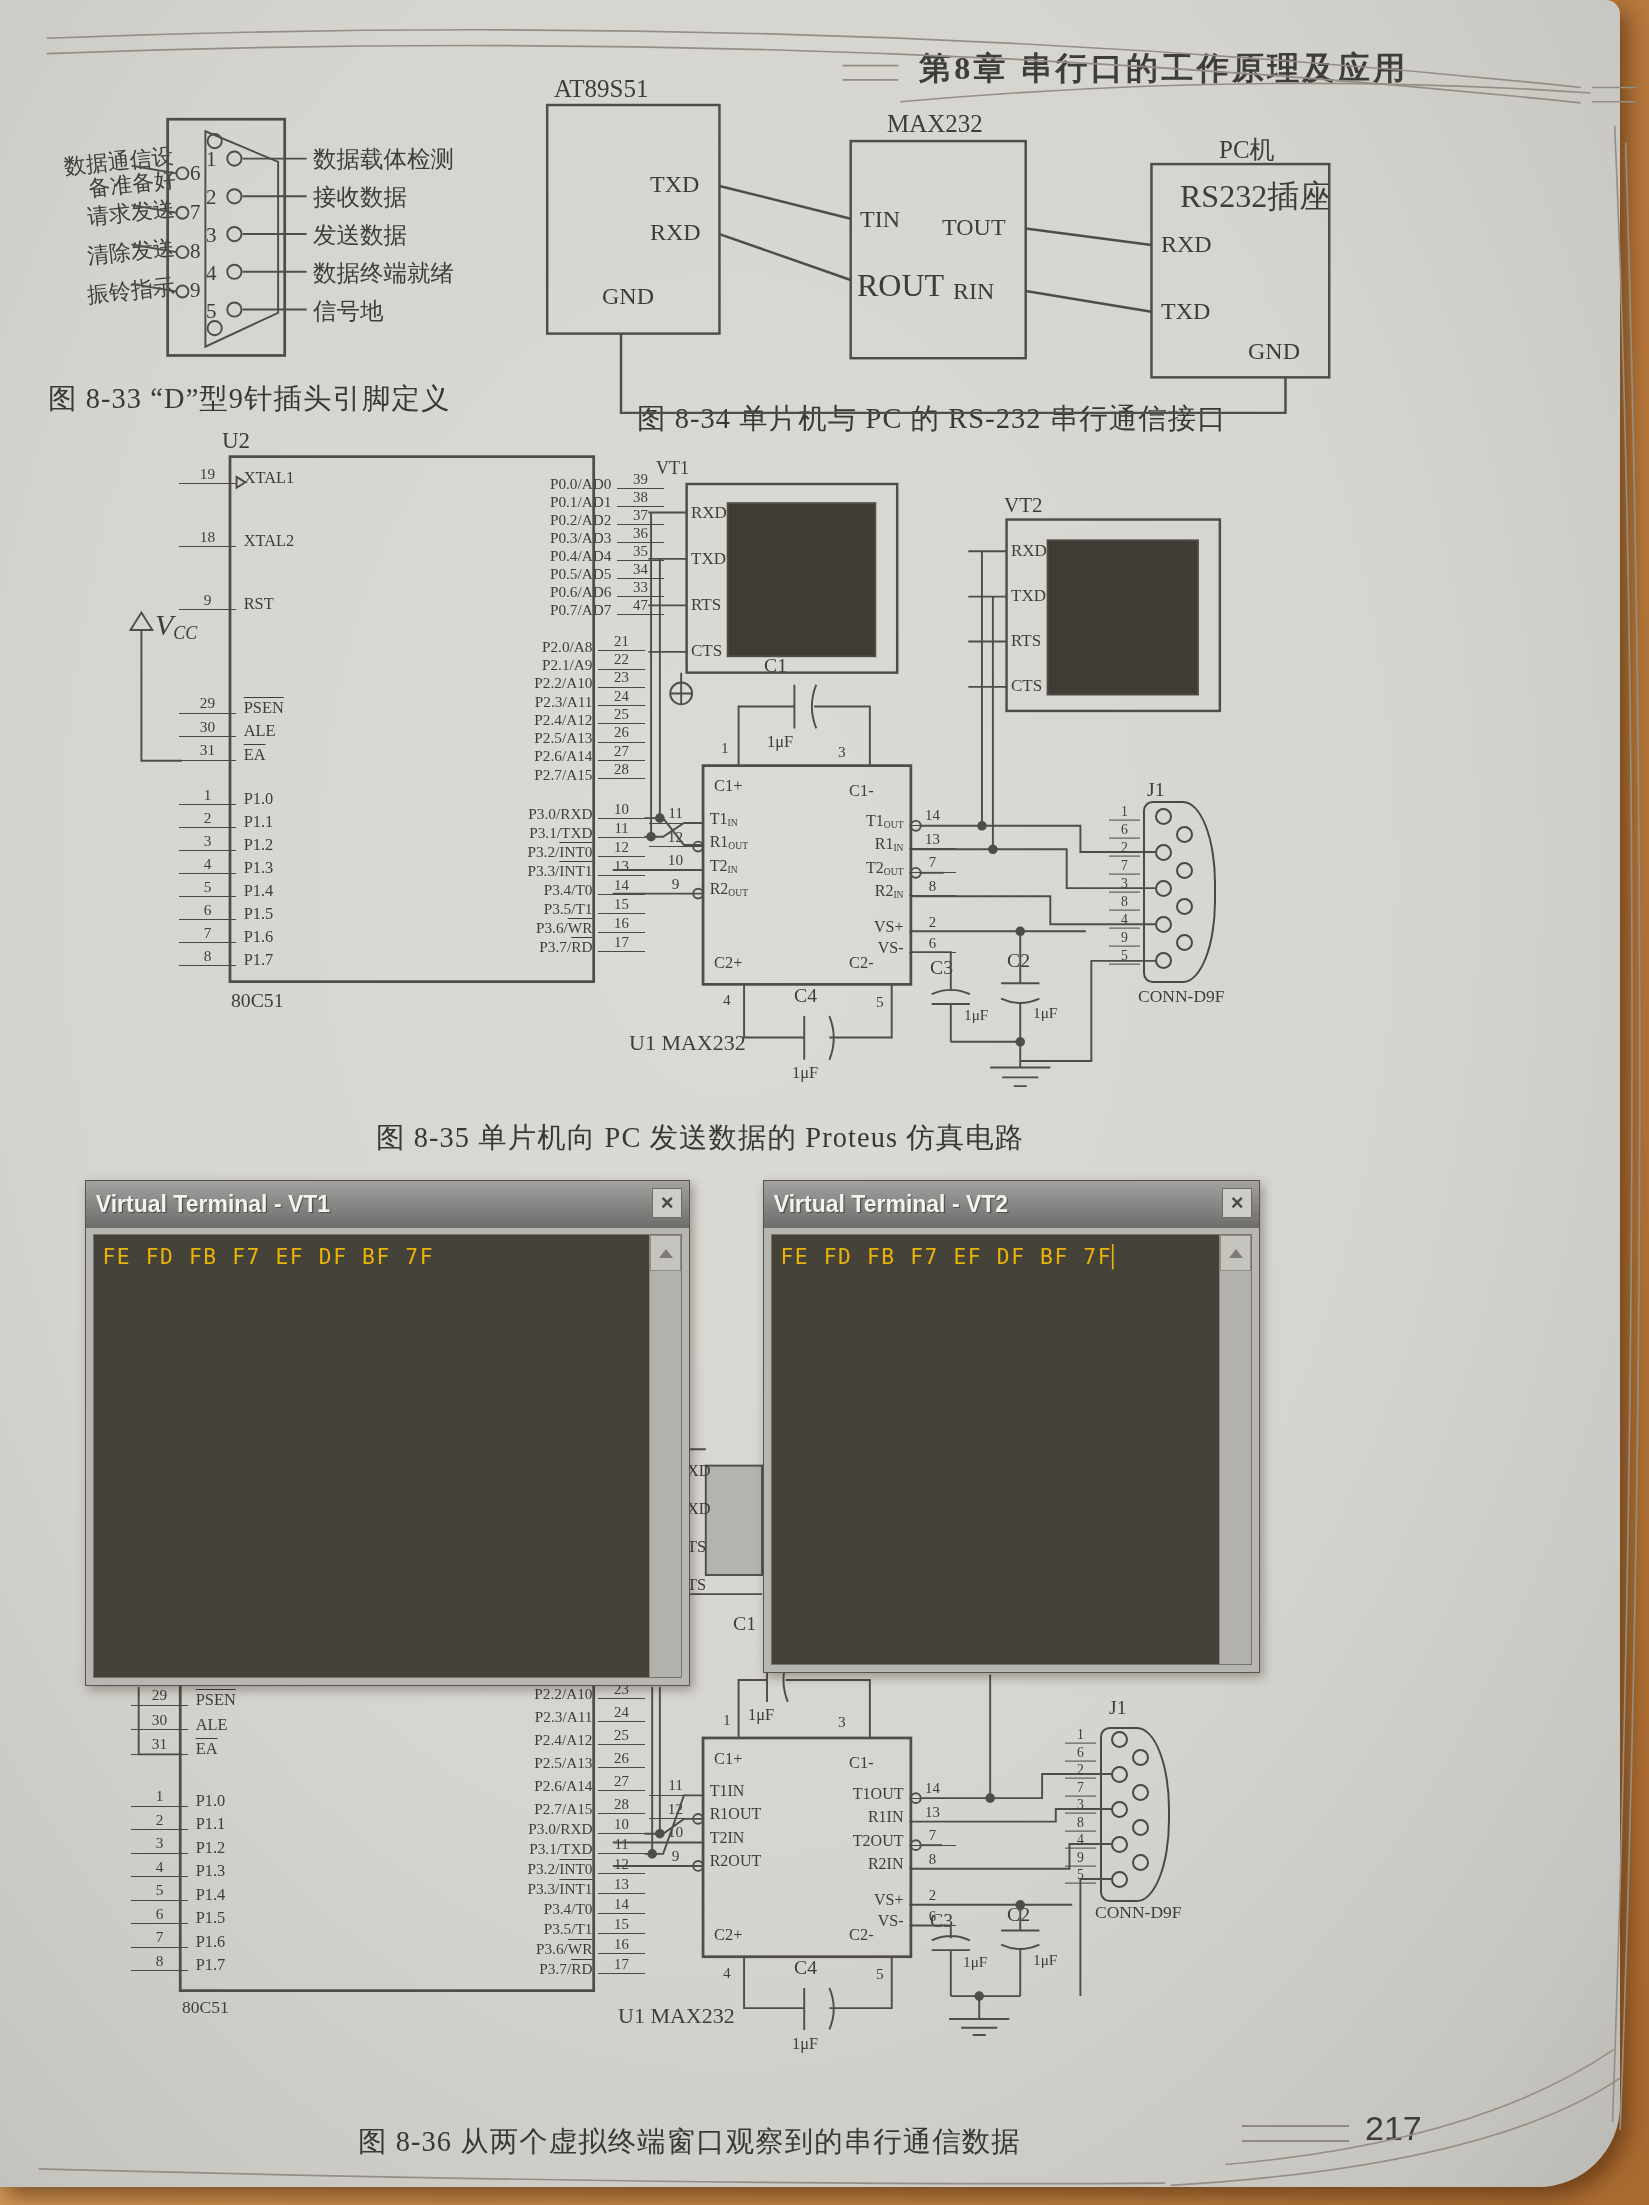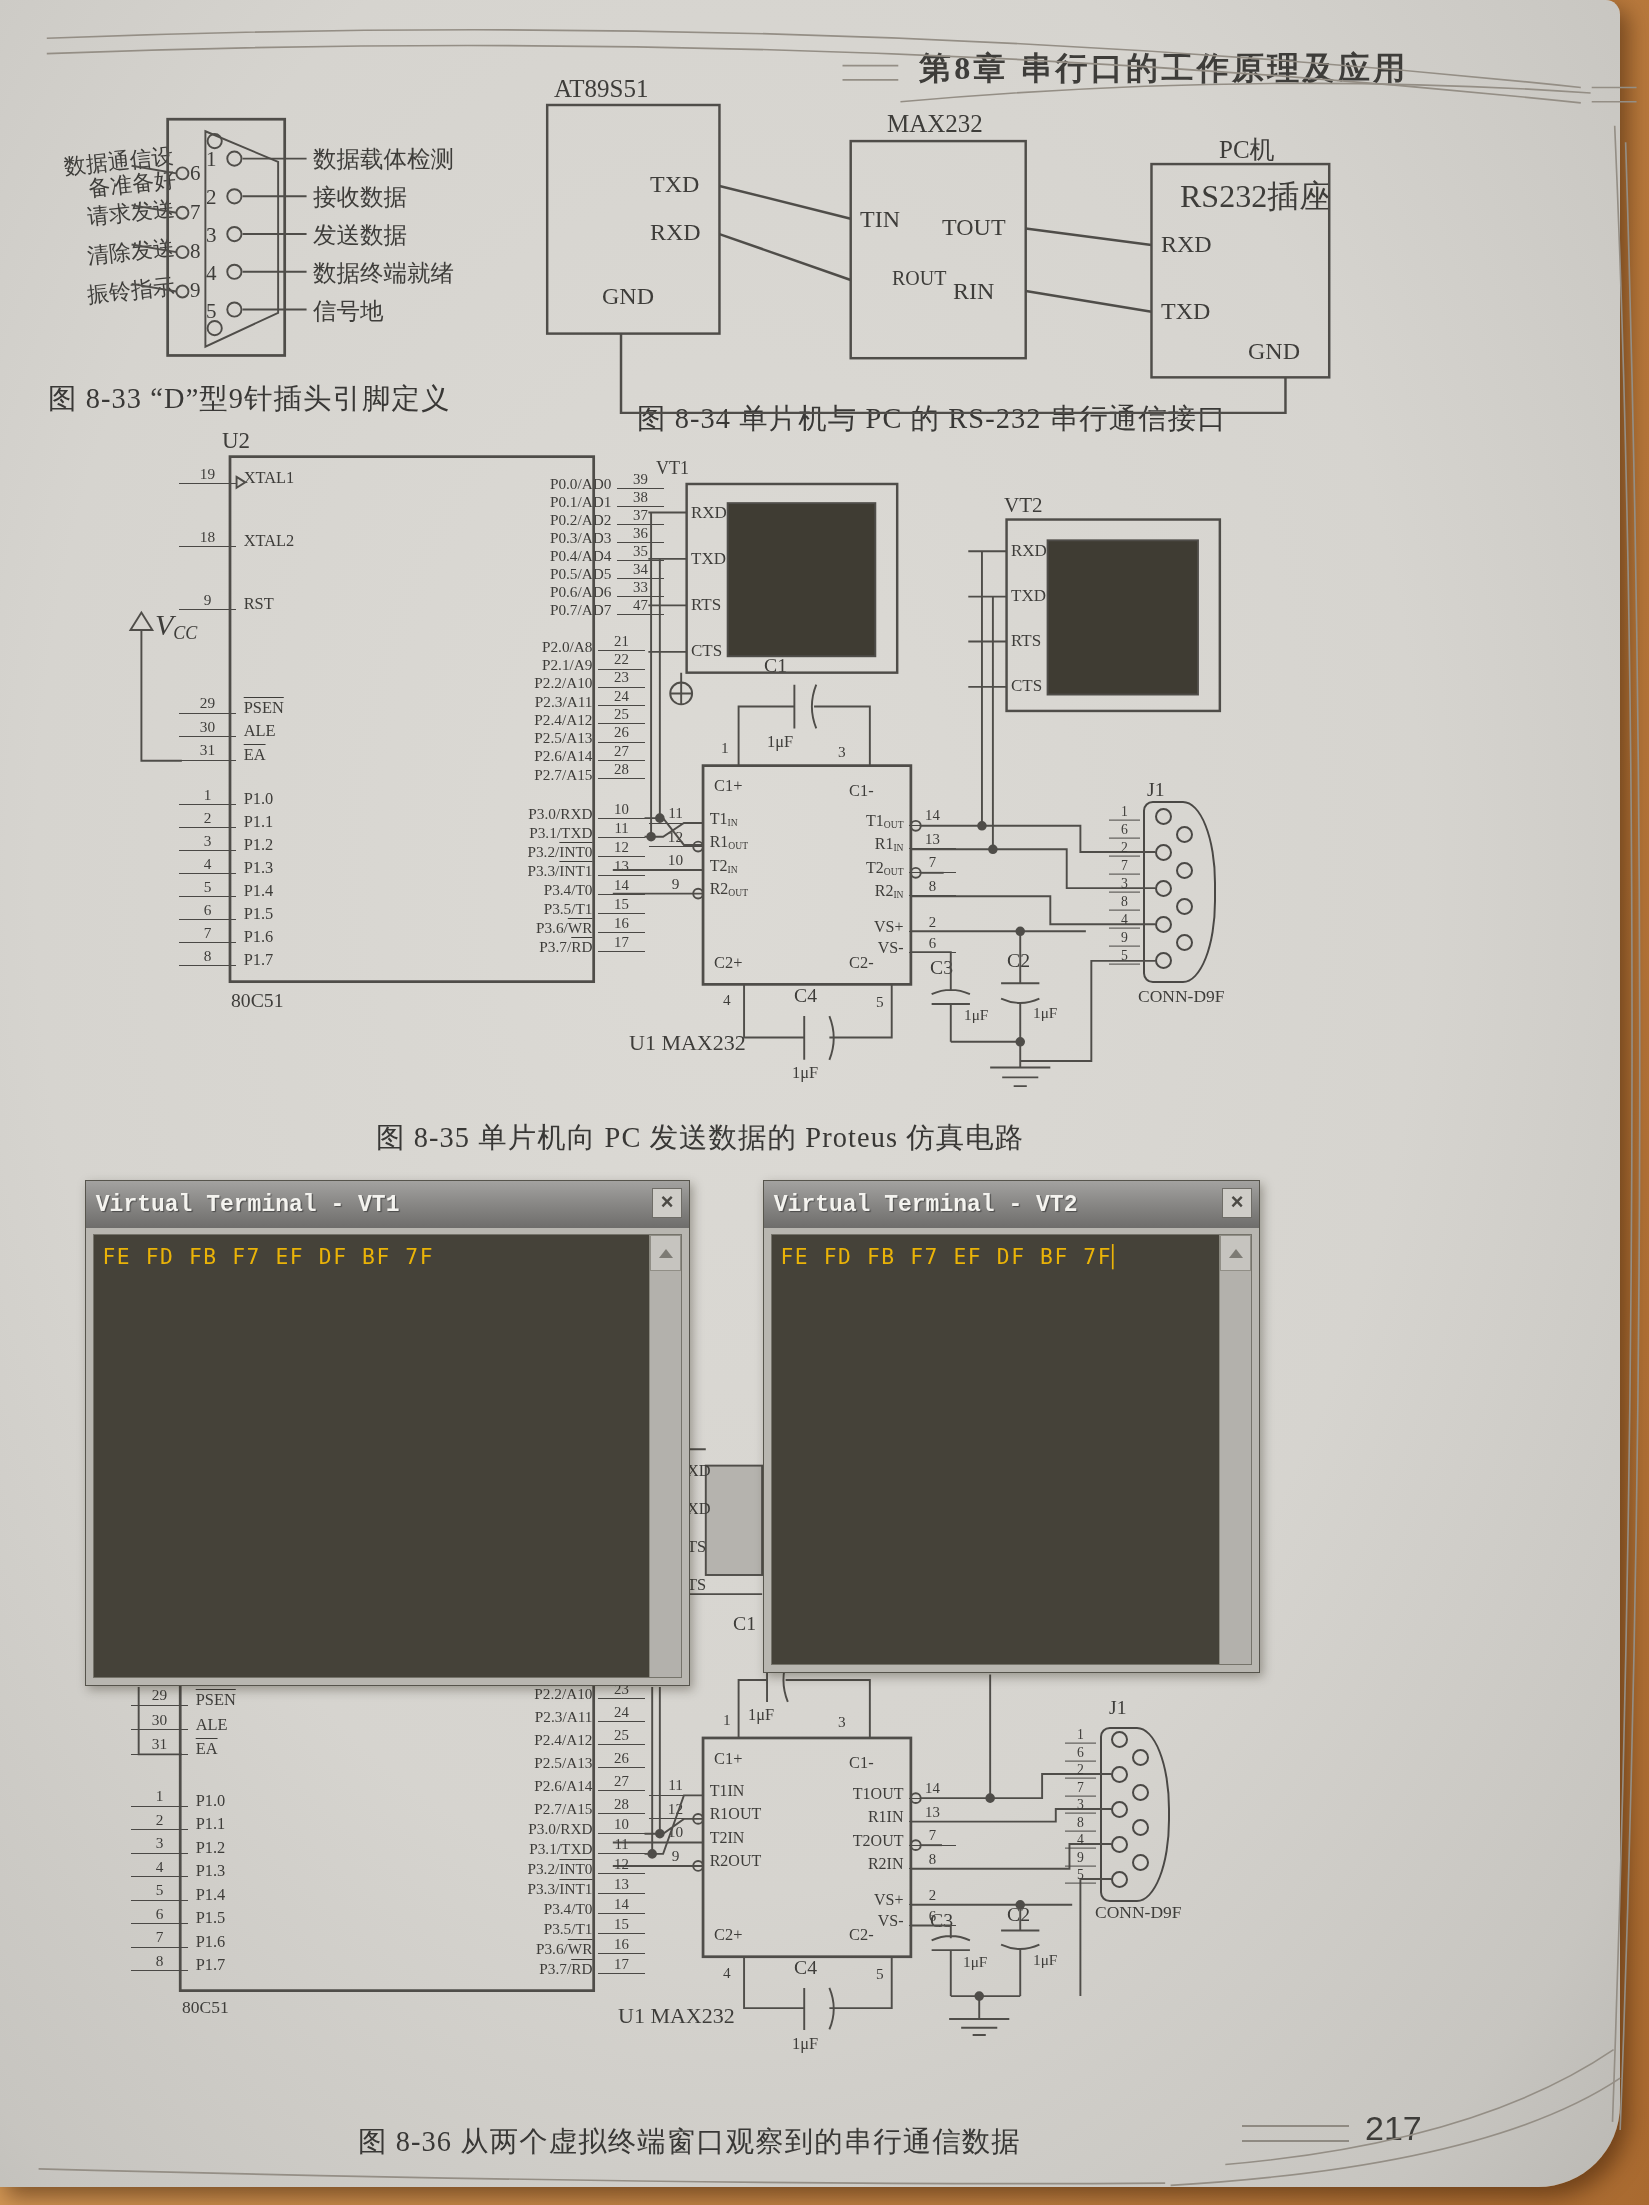--- a/index.html
+++ b/index.html
@@ -27,21 +27,21 @@
   .j1row{display:flex;align-items:center;height:var(--rh);}
   .j1row .jnum{flex:0 0 31px;text-align:center;font-size:13.7px;border-bottom:1.6px solid #4a4845;transform:translateY(-4.4px);}
   .j1row .jhole{width:13px;height:13px;border:2.2px solid #4a4845;border-radius:50%;margin-left:15.3px;background:#d8d6d1;}
   .j1row:nth-child(even) .jhole{margin-left:36px;}
   .j1body{position:absolute;border:2.2px solid #4a4845;border-radius:9.8px 33px 33px 9.8px/9.8px 82px 82px 9.8px;}
   .caption{position:absolute;font-size:28.4px;letter-spacing:1.1px;white-space:nowrap;color:#393836;}
   svg.layer{position:absolute;left:0;top:0;pointer-events:none;}
   
   .vtwin{position:absolute;z-index:40;background:#b8b6b0;border:1.6px solid #56544c;box-shadow:3.3px 4.4px 9.8px rgba(40,35,20,.35);}
   .vt-title{position:relative;height:47px;background:linear-gradient(180deg,#a3a2a0 0%,#8a8987 45%,#6e6d6b 100%);
-    display:flex;align-items:center;font-family:Liberation Mono, monospace;text-align:center;}
+    display:flex;align-items:center;font-family:Liberation Sans, sans-serif;text-align:center;}
   .vt-title-text{color:#f4f3ef;font-weight:bold;font-size:23px;padding-left:9.8px;text-shadow:1.1px 1.1px 1.1px rgba(40,40,40,.6);}
   .vt-close{position:absolute;right:6.6px;top:7.1px;width:28.4px;height:28.4px;background:#cfcdc8;border:1.6px solid #6e6c66;
     display:flex;align-items:center;justify-content:center;font-size:22px;font-weight:bold;color:#4c4a45;}
   .vt-body{position:absolute;left:6.6px;right:6.6px;top:53px;bottom:6.6px;display:flex;border:1.6px solid #75736a;background:#454239;}
   .vt-screen{flex:1;padding:8.8px 0 0 8.8px;font-family:"DejaVu Sans Mono",monospace;font-size:21.3px;letter-spacing:1.6px;color:#eab308;}
   .vt-scroll{flex:0 0 31px;background:#b3b1ac;border-left:1.6px solid #8b897f;display:flex;flex-direction:column;}
   .vt-scroll-up{height:34px;background:#c6c4bf;border:1.1px solid #908e86;display:flex;align-items:center;justify-content:center;}
   .vt-scroll-up i{width:0;height:0;border-left:7.1px solid transparent;border-right:7.1px solid transparent;border-bottom:9.3px solid #7d7b74;}
   .rule{position:absolute;background:#8f8a82;height:1.6px;}
 </style>
@@ -215,21 +215,21 @@
       </div>
   <div class="caption" style="left:48px;top:380px">图 8-33  “D”型9针插头引脚定义</div>
 
   <div class="lab" style="left:554px;top:75px;font-size:25px">AT89S51</div>
   <div class="lab" style="left:650px;top:171px;font-size:24px">TXD</div>
   <div class="lab" style="left:650px;top:219px;font-size:24px">RXD</div>
   <div class="lab" style="left:602px;top:283px;font-size:24px">GND</div>
   <div class="lab" style="left:887px;top:110px;font-size:25px">MAX232</div>
   <div class="lab" style="left:860px;top:206px;font-size:24px">TIN</div>
   <div class="lab" style="left:942px;top:214px;font-size:24px">TOUT</div>
-  <div class="lab" style="left:892px;top:267px;font-size:20px">ROUT</div>
+  <div class="lab" style="left:857px;top:267px;font-size:32px">ROUT</div>
   <div class="lab" style="left:953px;top:278px;font-size:24px">RIN</div>
   <div class="lab" style="left:1219px;top:133px;font-size:25px">PC机</div>
   <div class="lab" style="left:1180px;top:175px;font-size:32px">RS232插座</div>
   <div class="lab" style="left:1161px;top:231px;font-size:24px">RXD</div>
   <div class="lab" style="left:1161px;top:298px;font-size:24px">TXD</div>
   <div class="lab" style="left:1248px;top:338px;font-size:24px">GND</div>
   <div class="caption" style="left:637px;top:400px">图 8-34  单片机与 PC 的 RS-232 串行通信接口</div>
 
   <div class="lab" style="left:222px;top:428px;font-size:23px">U2</div>
   <div class="lab" style="left:231px;top:989px;font-size:19.7px">80C51</div>

